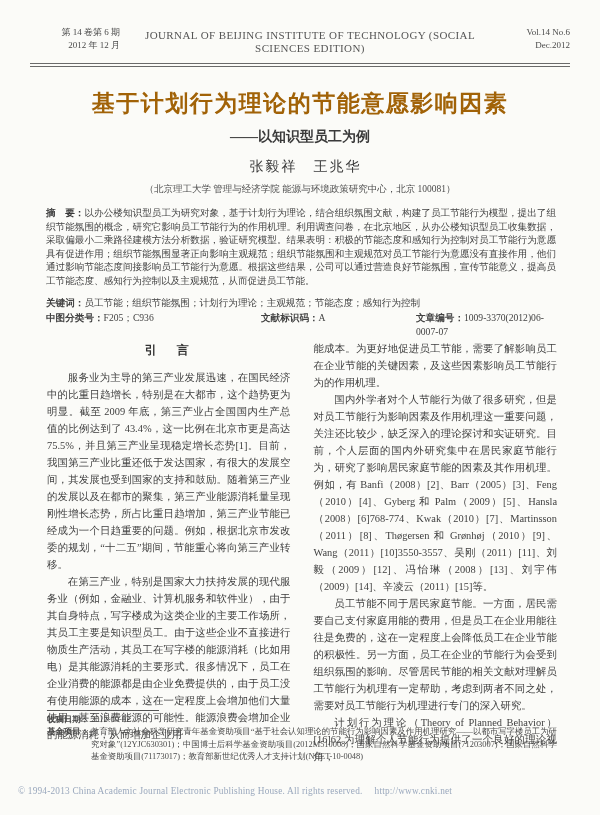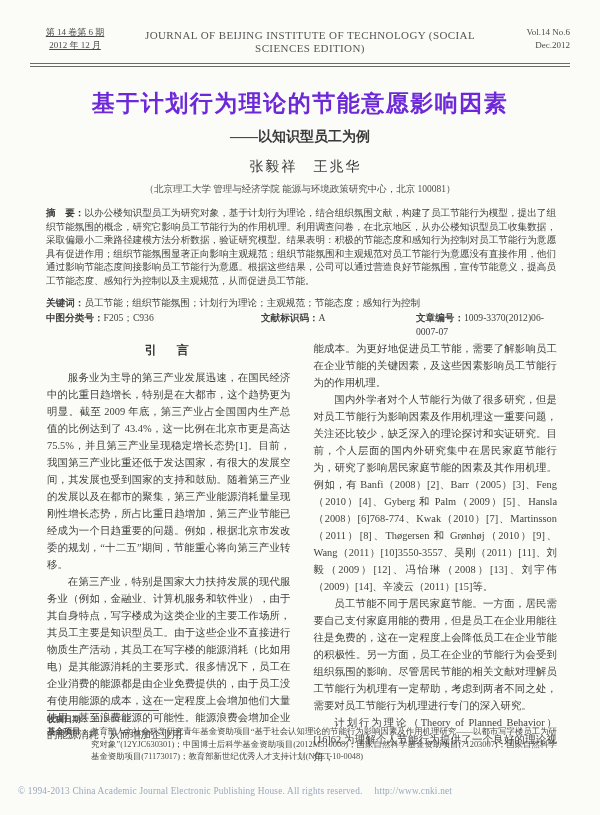--- a/index.html
+++ b/index.html
@@ -13,33 +13,33 @@
     color:#3d3d3d;
     overflow:hidden;
     box-sizing:border-box;
   }
   
   .jheader{
     position:absolute;top:26px;left:30px;right:30px;
     display:flex;align-items:flex-start;justify-content:space-between;
     font-size:9px;line-height:13px;color:#4a4a4a;
   }
-  .jheader .left{width:90px;text-align:center;white-space:nowrap;text-decoration:underline;}
+  .jheader .left{width:90px;text-align:right;white-space:nowrap;}
   .jheader .center{flex:1;text-align:center;}
   .jheader .right{width:70px;text-align:right;white-space:nowrap;}
   .journal-cn{font-size:11px;font-weight:bold;letter-spacing:2px;color:#434343;}
   .journal-en{font-size:11px;letter-spacing:.4px;margin-top:3px;color:#555;}
   .jrule{position:absolute;left:30px;right:30px;height:0;border-top:1.2px solid #6a6a6a;}
   .jrule.r1{top:63px;}
   .jrule.r2{top:66px;border-top-width:.8px;}
   
   .title{
     position:absolute;top:88px;left:40px;right:40px;
     text-align:center;font-size:23px;font-weight:bold;
-    letter-spacing:1.5px;color:#6d28d9;
+    letter-spacing:1.5px;color:#a16207;
   }
   .subtitle{
     position:absolute;top:128px;left:40px;right:40px;
     text-align:center;font-size:14px;font-weight:bold;color:#3a3a3a;
   }
   .authors{
     position:absolute;top:158px;left:51px;right:40px;
     text-align:center;font-size:14px;letter-spacing:2px;color:#3a3a3a;
   }
   .affil{

